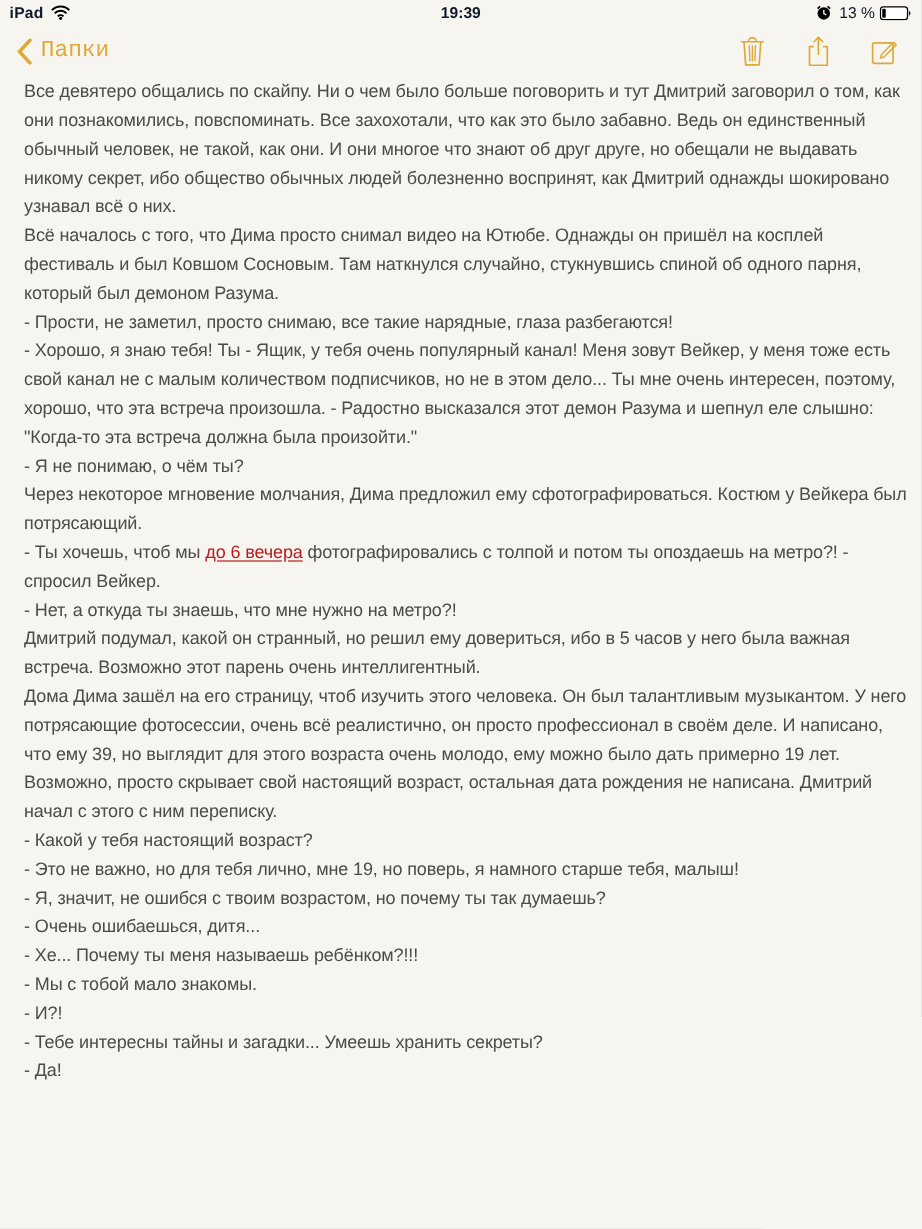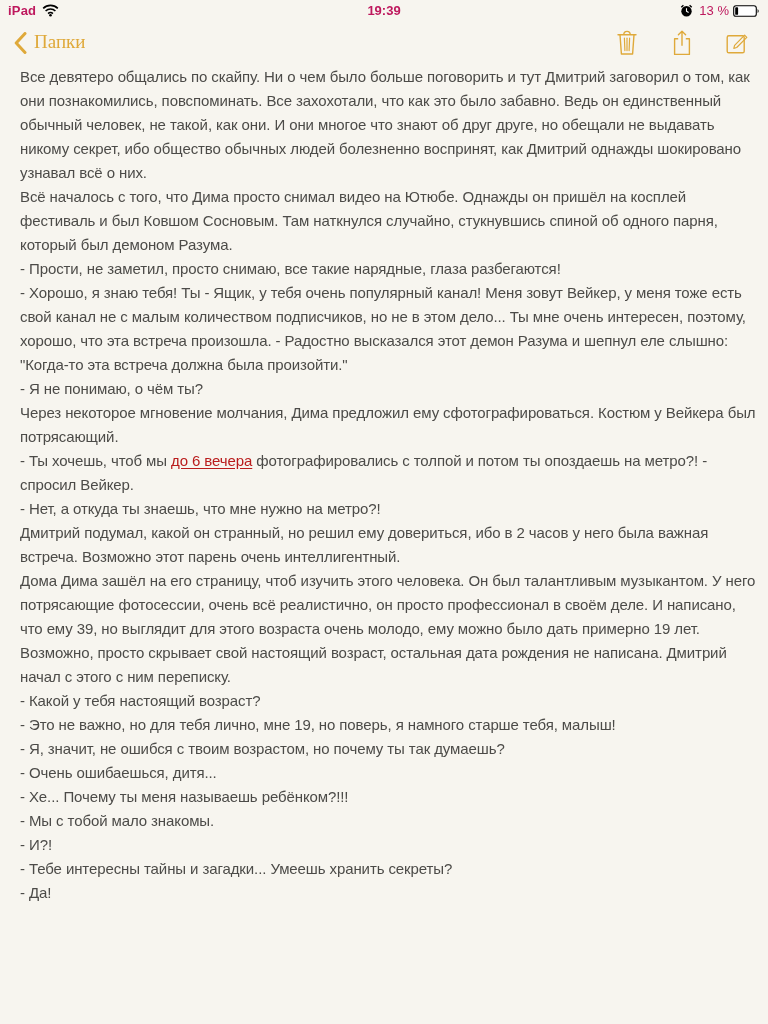--- a/index.html
+++ b/index.html
@@ -10,40 +10,40 @@
     margin:0 auto;
     position:relative;
     overflow:hidden;
     box-sizing:border-box;
   }
   
   .status-bar{
     height:21px;
     display:flex;align-items:center;
     padding:0 8px;
-    font-size:13px;color:#be185d;
+    font-size:13px;color:#0f172a;
     box-sizing:border-box;
   }
   .status-left,.status-right{flex:1;display:flex;align-items:center;gap:6px;}
   .status-right{justify-content:flex-end;gap:4px;}
   .status-center{flex:0 0 auto;font-weight:bold;}
   .device-label{font-weight:bold;letter-spacing:.2px;}
   .battery-percent{font-size:13px;margin-left:2px;}
   .icon{display:inline-flex;align-items:center;justify-content:center;line-height:0;}
   
   .toolbar{
     height:43px;
     display:flex;align-items:center;justify-content:space-between;
     padding:0 18px 0 14px;
     box-sizing:border-box;
   }
   .back-button{
     display:flex;align-items:center;gap:7px;
     background:none;border:none;padding:0;cursor:pointer;
-    font-family:Liberation Serif, serif;
+    font-family:Liberation Mono, monospace;
     font-size:19px;
   }
   .back-label{position:relative;top:-1px;}
   .toolbar-actions{display:flex;align-items:center;gap:31px;}
   .toolbar-actions button{background:none;border:none;padding:0;cursor:pointer;line-height:0;}
   
   .note-body{
     padding:1px 10px 0 20px;
     font-size:15px;
     line-height:24px;
@@ -135,21 +135,21 @@
 
   <main class="note-body" id="note-body" style="color:#4c4b48">
       <p class="note-par"><span>Все девятеро общались по скайпу. Ни о чем было больше поговорить и тут Дмитрий заговорил о том, как они познакомились, повспоминать. Все захохотали, что как это было забавно. Ведь он единственный обычный человек, не такой, как они. И они многое что знают об друг друге, но обещали не выдавать никому секрет, ибо общество обычных людей болезненно воспринят, как Дмитрий однажды шокировано узнавал всё о них.</span></p>
       <p class="note-par"><span>Всё началось с того, что Дима просто снимал видео на Ютюбе. Однажды он пришёл на косплей фестиваль и был Ковшом Сосновым. Там наткнулся случайно, стукнувшись спиной об одного парня, который был демоном Разума.</span></p>
       <p class="note-par"><span>- Прости, не заметил, просто снимаю, все такие нарядные, глаза разбегаются!</span></p>
       <p class="note-par"><span>- Хорошо, я знаю тебя! Ты - Ящик, у тебя очень популярный канал! Меня зовут Вейкер, у меня тоже есть свой канал не с малым количеством подписчиков, но не в этом дело... Ты мне очень интересен, поэтому, хорошо, что эта встреча произошла. - Радостно высказался этот демон Разума и шепнул еле слышно: "Когда-то эта встреча должна была произойти."</span></p>
       <p class="note-par"><span>- Я не понимаю, о чём ты?</span></p>
       <p class="note-par"><span>Через некоторое мгновение молчания, Дима предложил ему сфотографироваться. Костюм у Вейкера был потрясающий.</span></p>
       <p class="note-par"><span>- Ты хочешь, чтоб мы </span><span class="note-link" style="color: #b91c1c;">до 6 вечера</span><span> фотографировались с толпой и потом ты опоздаешь на метро?! - спросил Вейкер.</span></p>
       <p class="note-par"><span>- Нет, а откуда ты знаешь, что мне нужно на метро?!</span></p>
-      <p class="note-par"><span>Дмитрий подумал, какой он странный, но решил ему довериться, ибо в 2 часов у него была важная встреча. Возможно этот парень очень интеллигентный.</span></p>
+      <p class="note-par"><span>Дмитрий подумал, какой он странный, но решил ему довериться, ибо в 5 часов у него была важная встреча. Возможно этот парень очень интеллигентный.</span></p>
       <p class="note-par"><span>Дома Дима зашёл на его страницу, чтоб изучить этого человека. Он был талантливым музыкантом. У него потрясающие фотосессии, очень всё реалистично, он просто профессионал в своём деле. И написано, что ему 39, но выглядит для этого возраста очень молодо, ему можно было дать примерно 19 лет. Возможно, просто скрывает свой настоящий возраст, остальная дата рождения не написана. Дмитрий начал с этого с ним переписку.</span></p>
       <p class="note-par"><span>- Какой у тебя настоящий возраст?</span></p>
       <p class="note-par"><span>- Это не важно, но для тебя лично, мне 19, но поверь, я намного старше тебя, малыш!</span></p>
       <p class="note-par"><span>- Я, значит, не ошибся с твоим возрастом, но почему ты так думаешь?</span></p>
       <p class="note-par"><span>- Очень ошибаешься, дитя...</span></p>
       <p class="note-par"><span>- Хе... Почему ты меня называешь ребёнком?!!!</span></p>
       <p class="note-par"><span>- Мы с тобой мало знакомы.</span></p>
       <p class="note-par"><span>- И?!</span></p>
       <p class="note-par"><span>- Тебе интересны тайны и загадки... Умеешь хранить секреты?</span></p>
       <p class="note-par"><span>- Да!</span></p>

